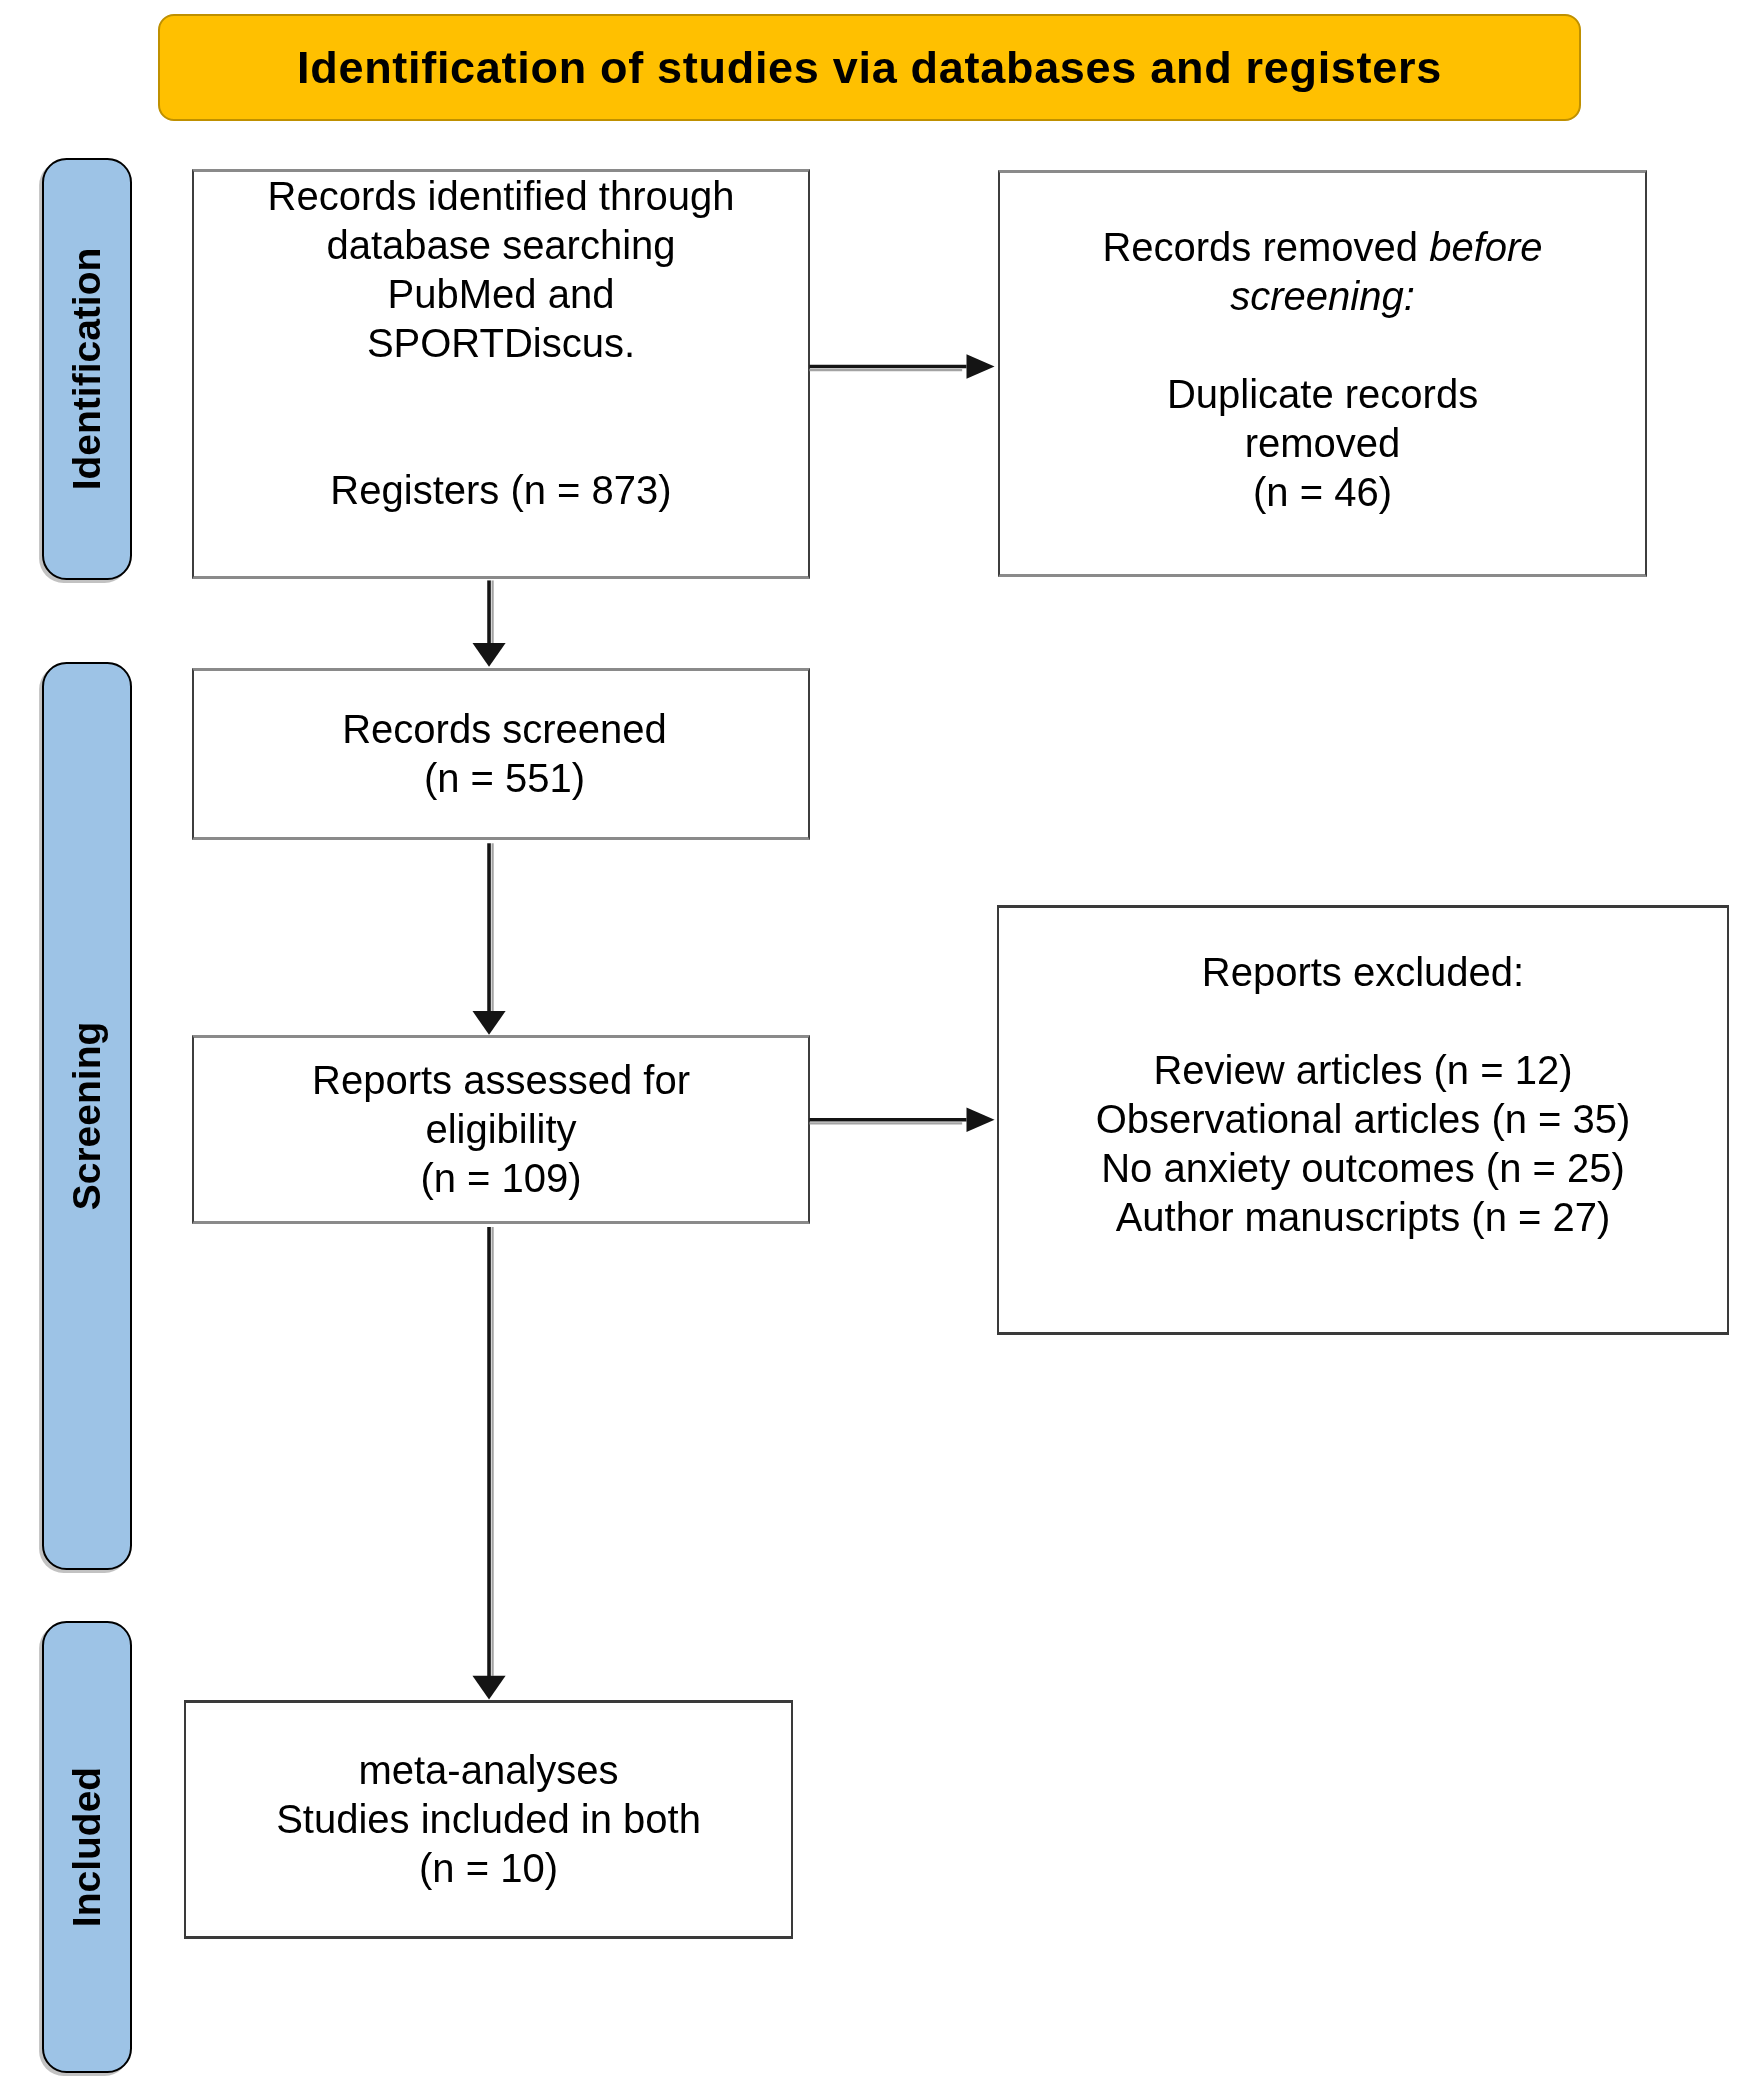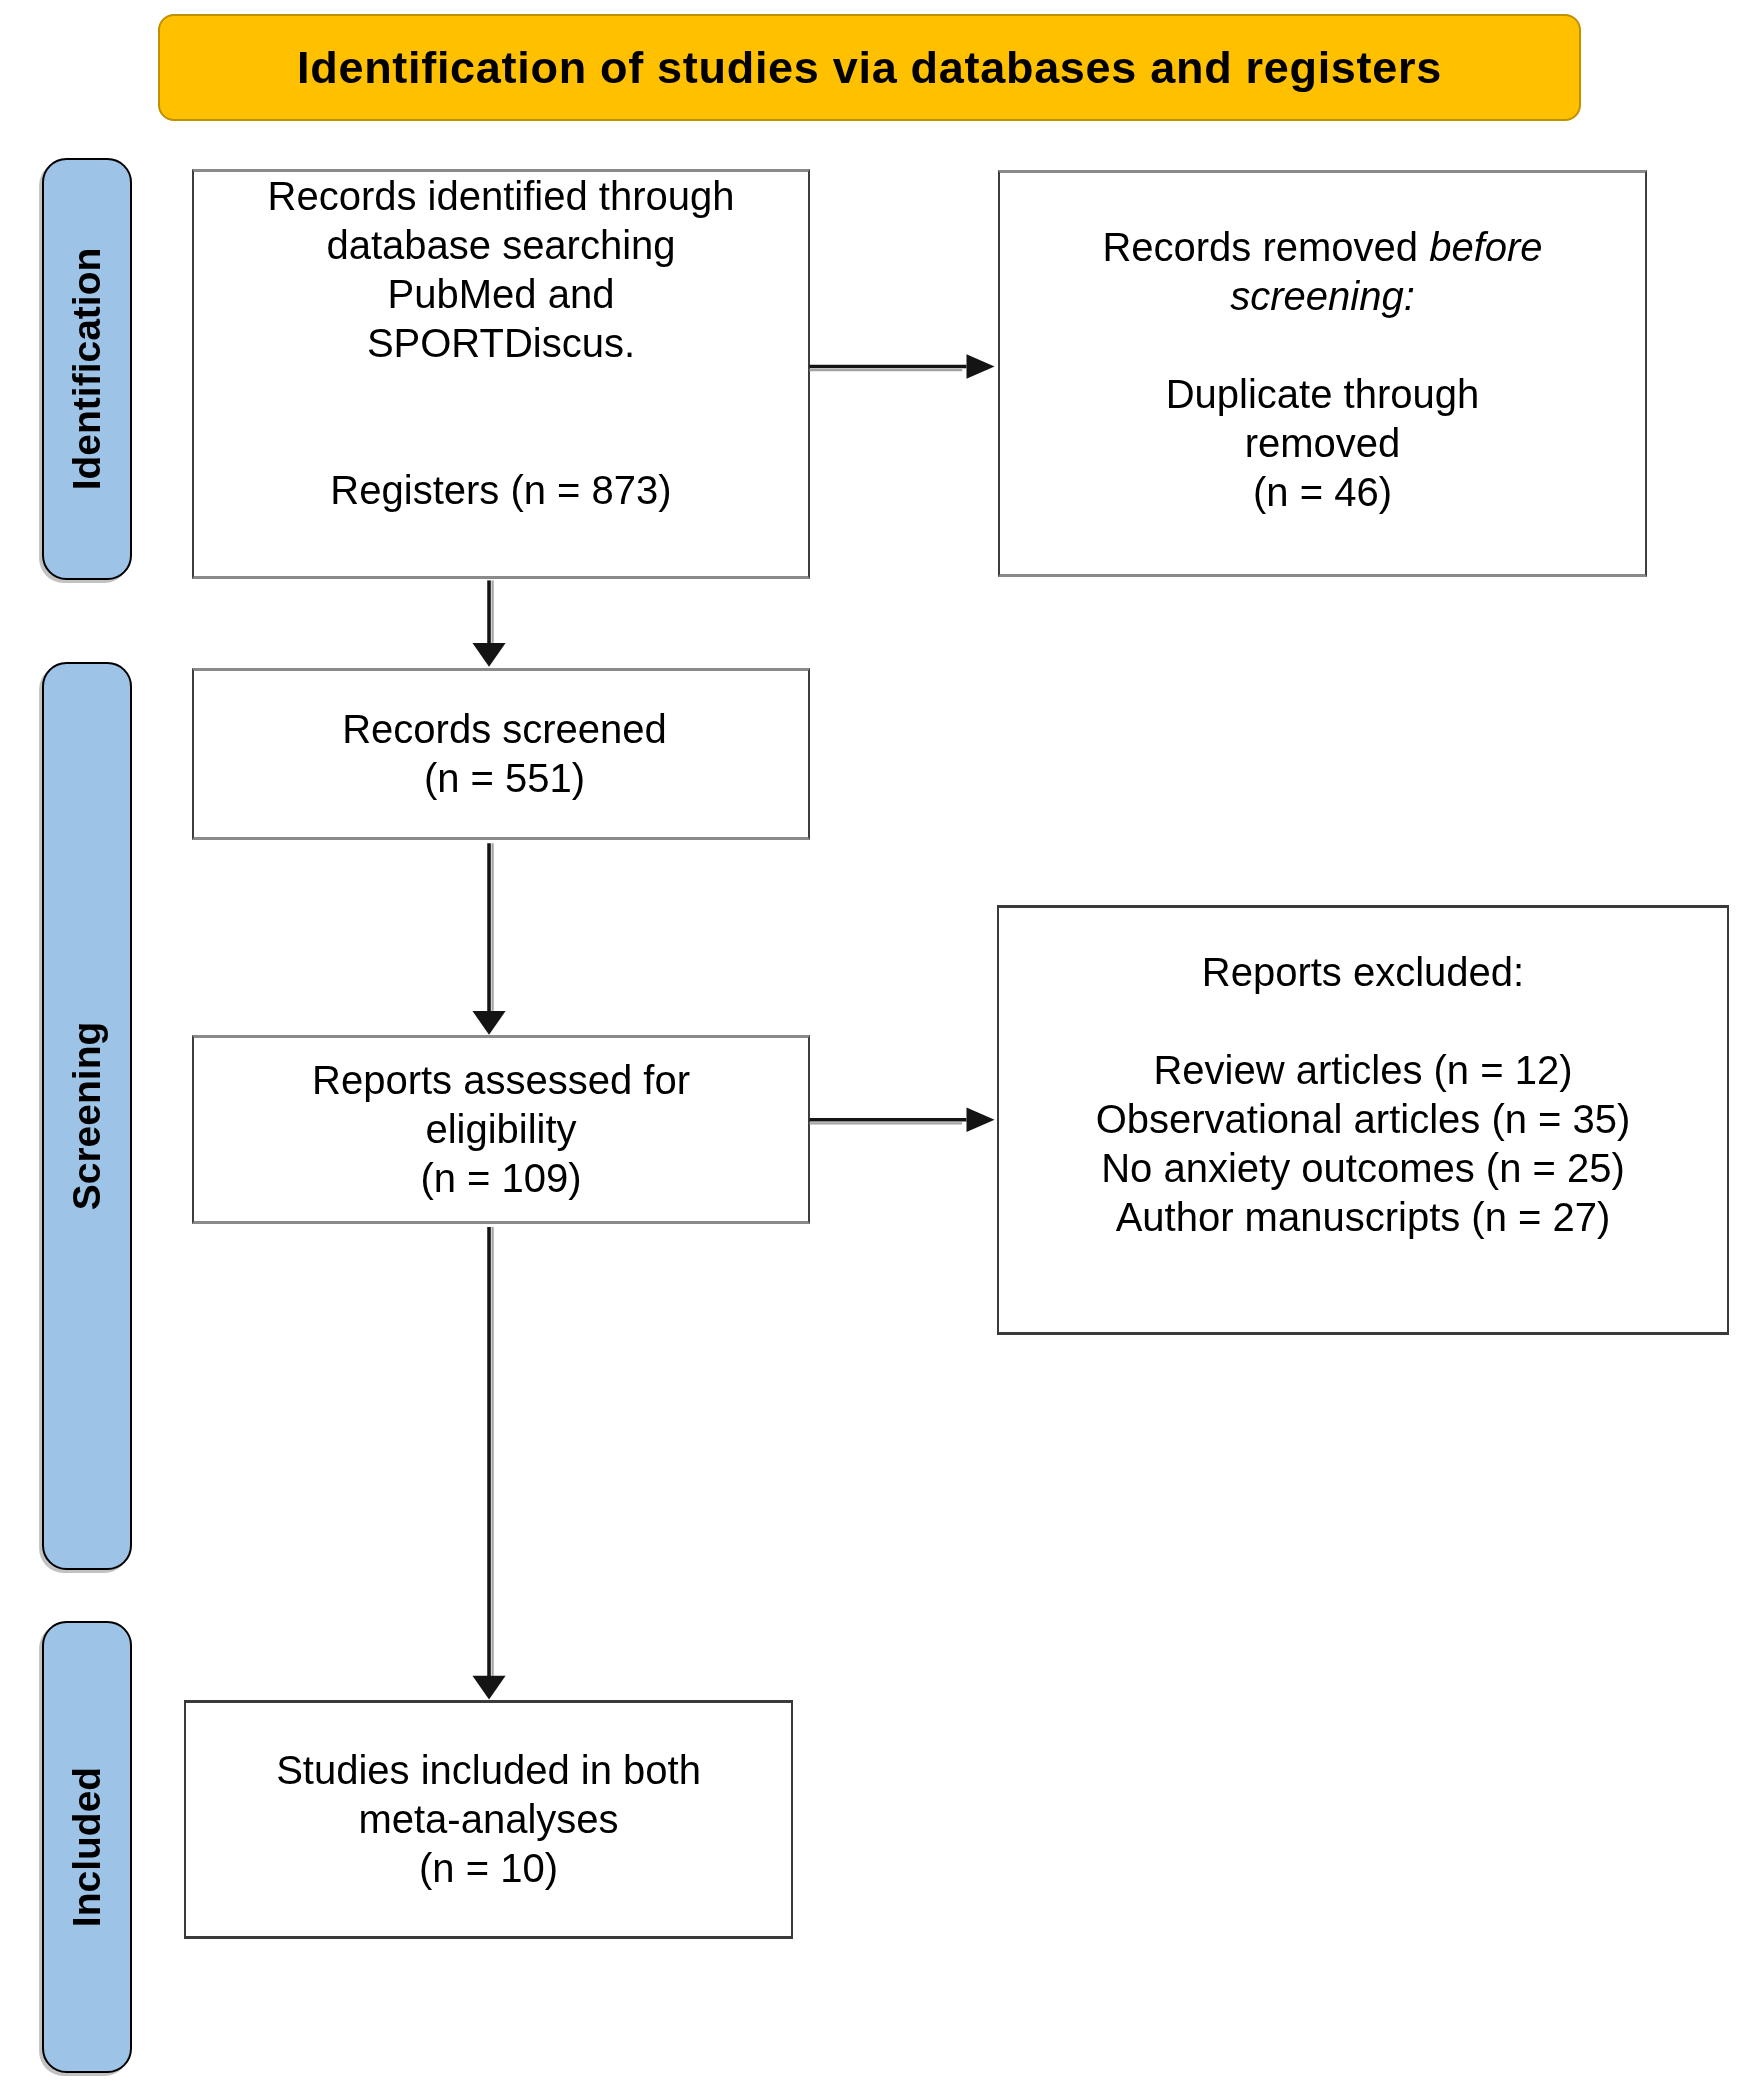--- a/index.html
+++ b/index.html
@@ -67,21 +67,21 @@
     <div>SPORTDiscus.</div>
     <div class="spacer"></div>
     <div class="spacer"></div>
     <div>Registers (n = 873)</div>
   </div>
 
   <div class="box box-records-removed">
     <div><span>Records removed </span><span class="it">before</span></div>
     <div class="it">screening:</div>
     <div class="spacer"></div>
-    <div>Duplicate through</div>
+    <div>Duplicate records</div>
     <div>removed</div>
     <div>(n = 46)</div>
   </div>
 
   <div class="box box-records-screened">
     <div>Records screened</div>
     <div>(n = 551)</div>
   </div>
 
   <div class="box box-reports-assessed">
@@ -93,22 +93,22 @@
   <div class="box box--dark box-reports-excluded">
     <div>Reports excluded:</div>
     <div class="spacer"></div>
     <div>Review articles (n = 12)</div>
     <div>Observational articles (n = 35)</div>
     <div>No anxiety outcomes (n = 25)</div>
     <div>Author manuscripts (n = 27)</div>
   </div>
 
   <div class="box box--dark box-studies-included">
+    <div>meta-analyses</div>
     <div>Studies included in both</div>
-    <div>meta-analyses</div>
     <div>(n = 10)</div>
   </div>
 
   <svg id="arrows" width="1763" height="2097" viewBox="0 0 2448 2912">
 
     <g>
       <line x1="1124" y1="514" x2="1336" y2="514" stroke="#a3a3a3" stroke-width="3"></line>
       <line x1="1124" y1="509" x2="1342" y2="509" stroke="#141414" stroke-width="5"></line>
       <polygon points="1381,509 1342,492 1342,526" fill="#141414"></polygon>
     </g>

